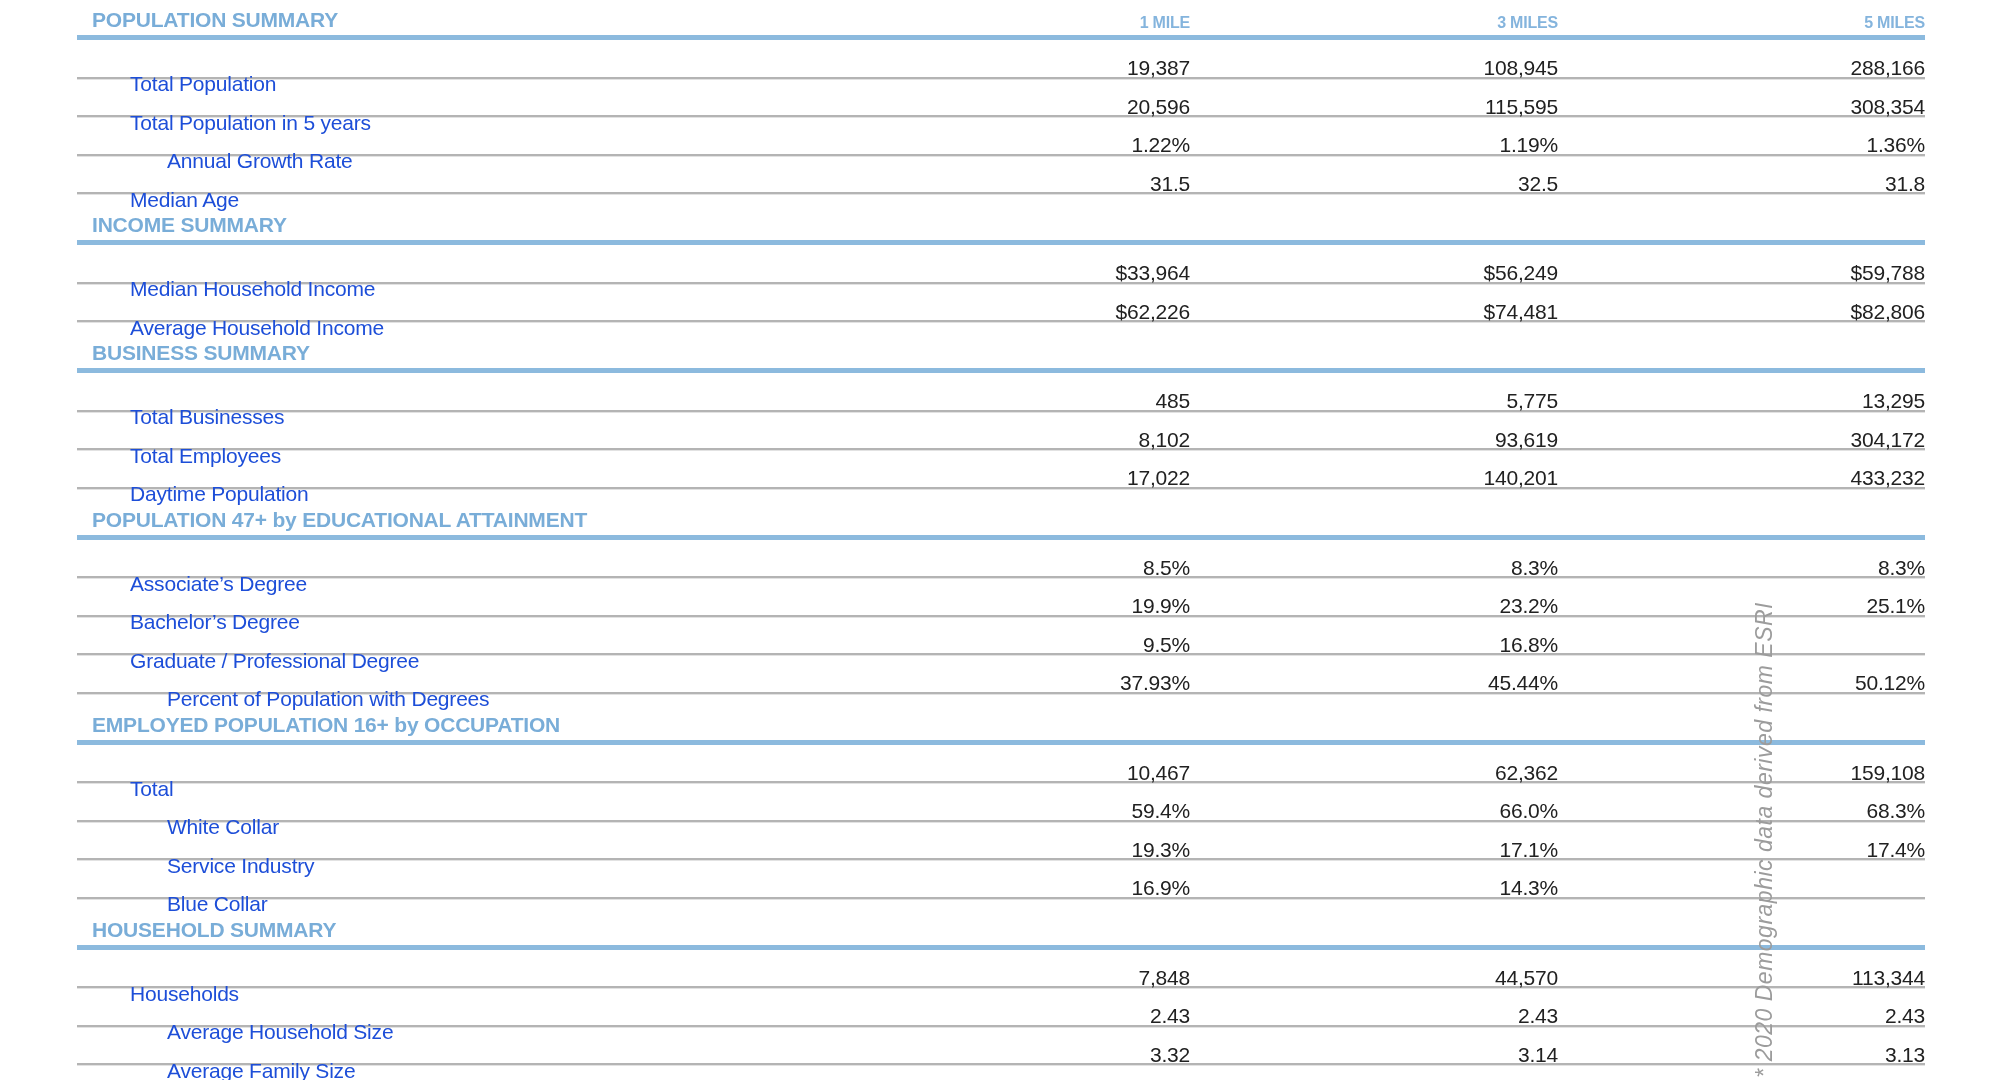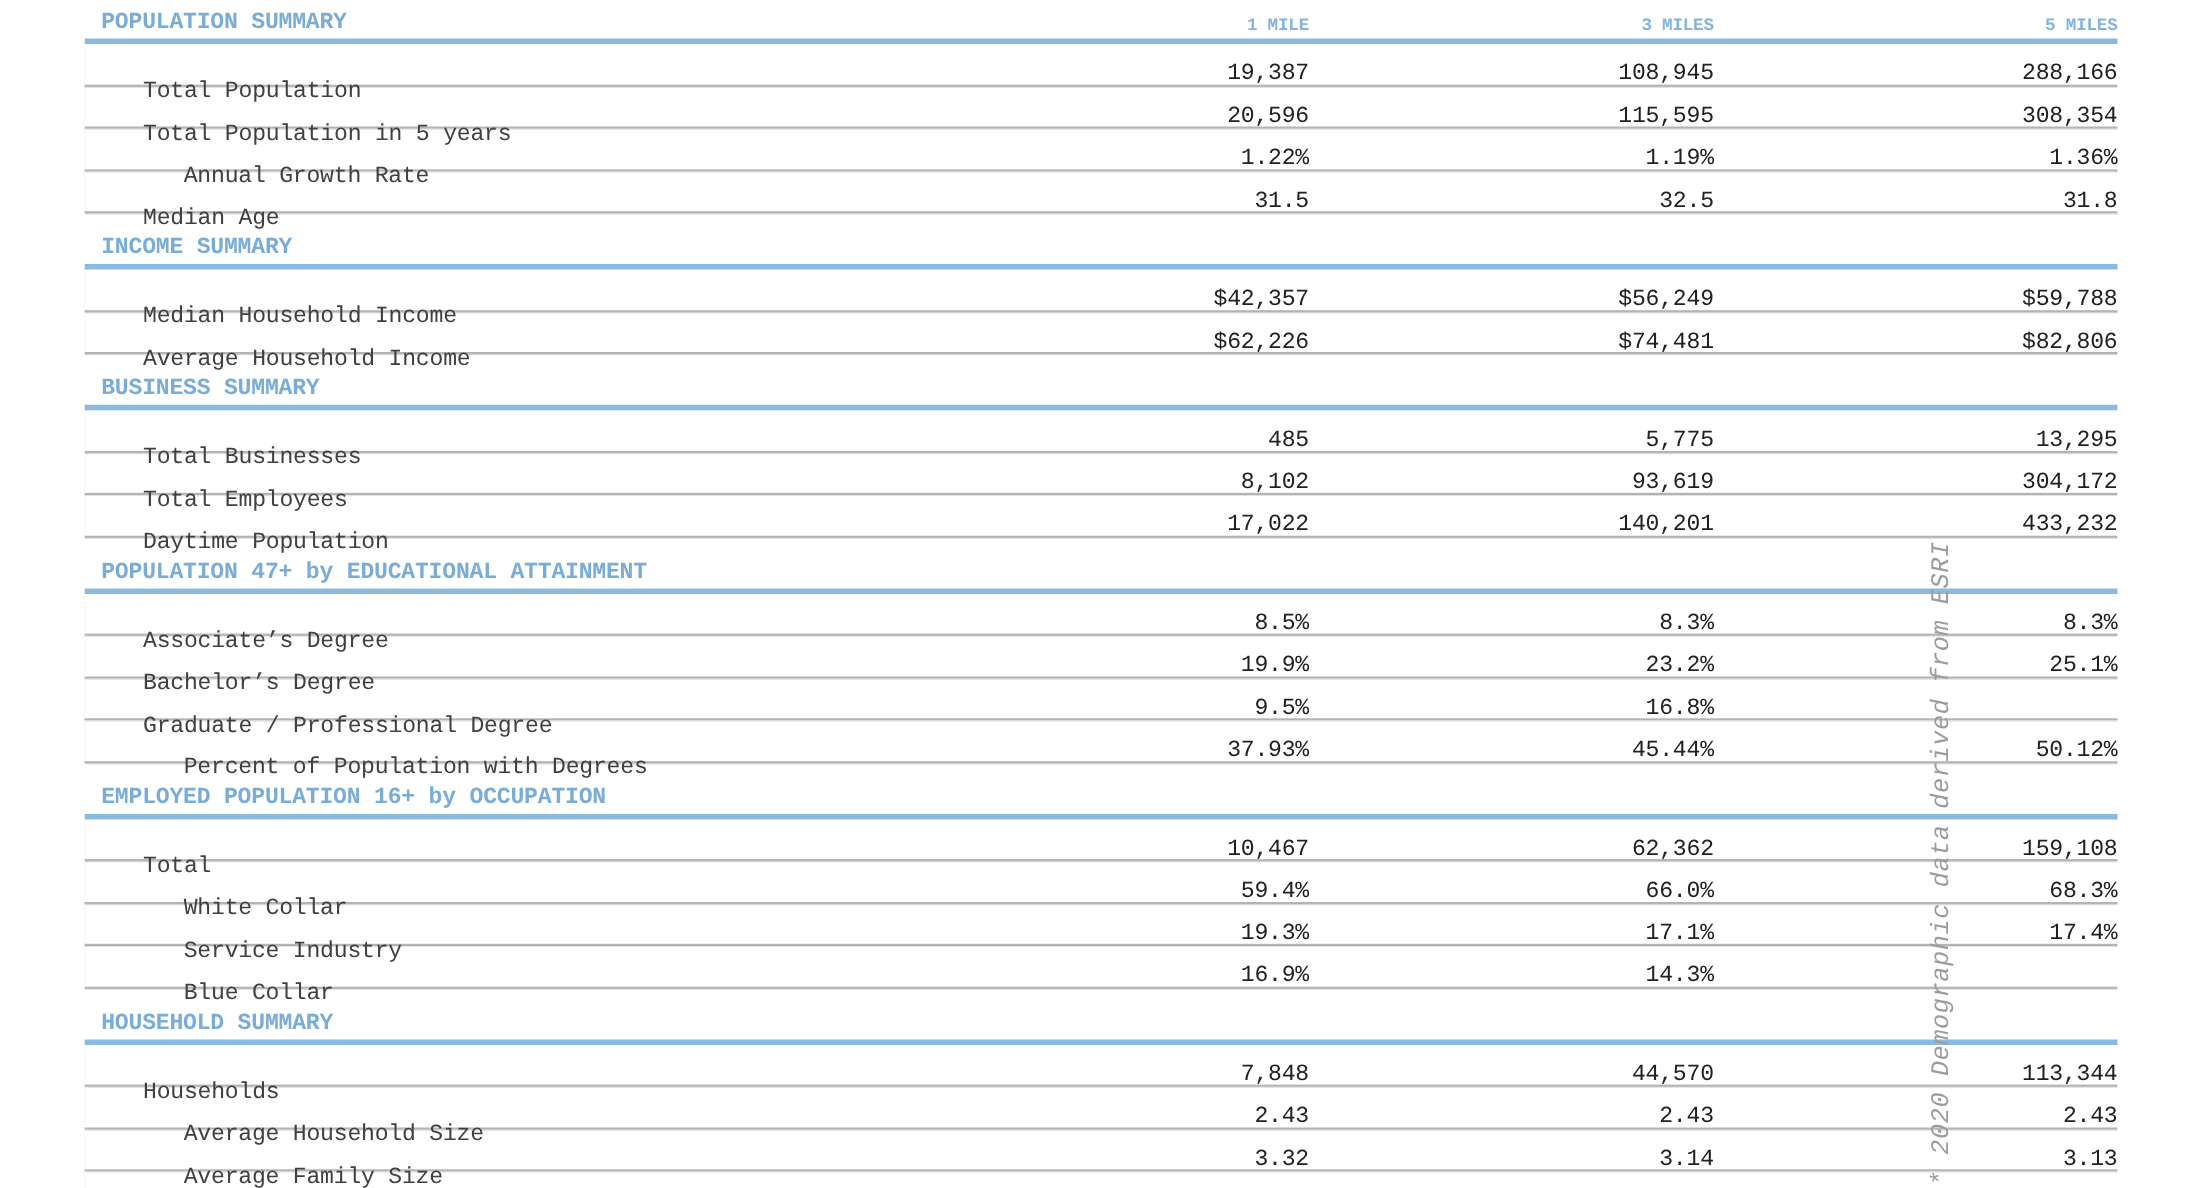--- a/index.html
+++ b/index.html
@@ -9,21 +9,20 @@
     height: 1080px;
     overflow: hidden;
     background: #ffffff;
     font-family: "Liberation Sans", sans-serif;
   }
   .sheet {
     position: relative;
     width: 1792px;
     height: 1080px;
     background: #ffffff;
-    font-family: Liberation Mono, monospace;
   }
   .table-wrap {
     position: absolute;
     left: 77px;
     top: 4px;
     width: 1848px;
   }
   .section { margin-top: 15px; }
   .section:first-child { margin-top: 0; }
 
@@ -54,21 +53,21 @@
   .row {
     display: grid;
     grid-template-columns: 1fr 368px 368px 367px;
     align-items: center;
     height: 36.5px;
     border-bottom: 2px solid #b4b4b4;
     box-shadow: 0 1px 0 #e2e2e2;
   }
   .row-label {
     font-size: 21px;
-    color: #404040;
+    color: #1d4ed8;
     letter-spacing: -0.2px;
     white-space: nowrap;
     margin-top: 32px;
   }
   .indent-1 { padding-left: 53px; }
   .indent-2 { padding-left: 90px; }
   .row-value {
     text-align: right;
     font-size: 21px;
     color: #212121;
@@ -127,21 +126,21 @@
       </div>
       <div class="section">
         <div class="section-header">
           <div class="section-title">INCOME SUMMARY</div>
           <div class="colhead"></div>
           <div class="colhead"></div>
           <div class="colhead"></div>
         </div>
         <div class="row">
           <div class="row-label indent-1">Median Household Income</div>
-          <div class="row-value">$42,357</div>
+          <div class="row-value">$33,964</div>
           <div class="row-value">$56,249</div>
           <div class="row-value">$59,788</div>
         </div>
         <div class="row">
           <div class="row-label indent-1">Average Household Income</div>
           <div class="row-value">$62,226</div>
           <div class="row-value">$74,481</div>
           <div class="row-value">$82,806</div>
         </div>
       </div>

